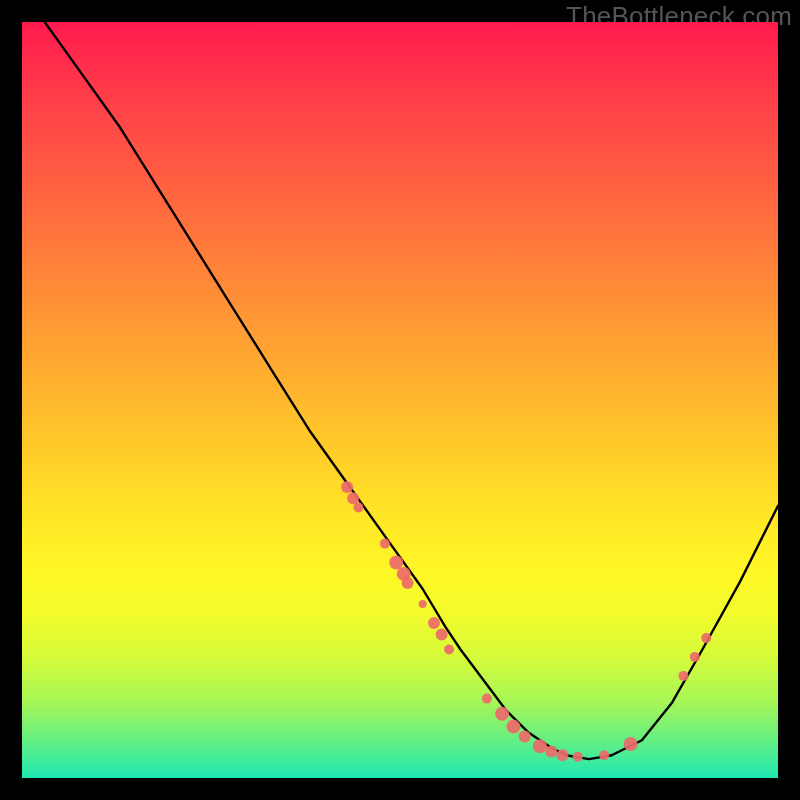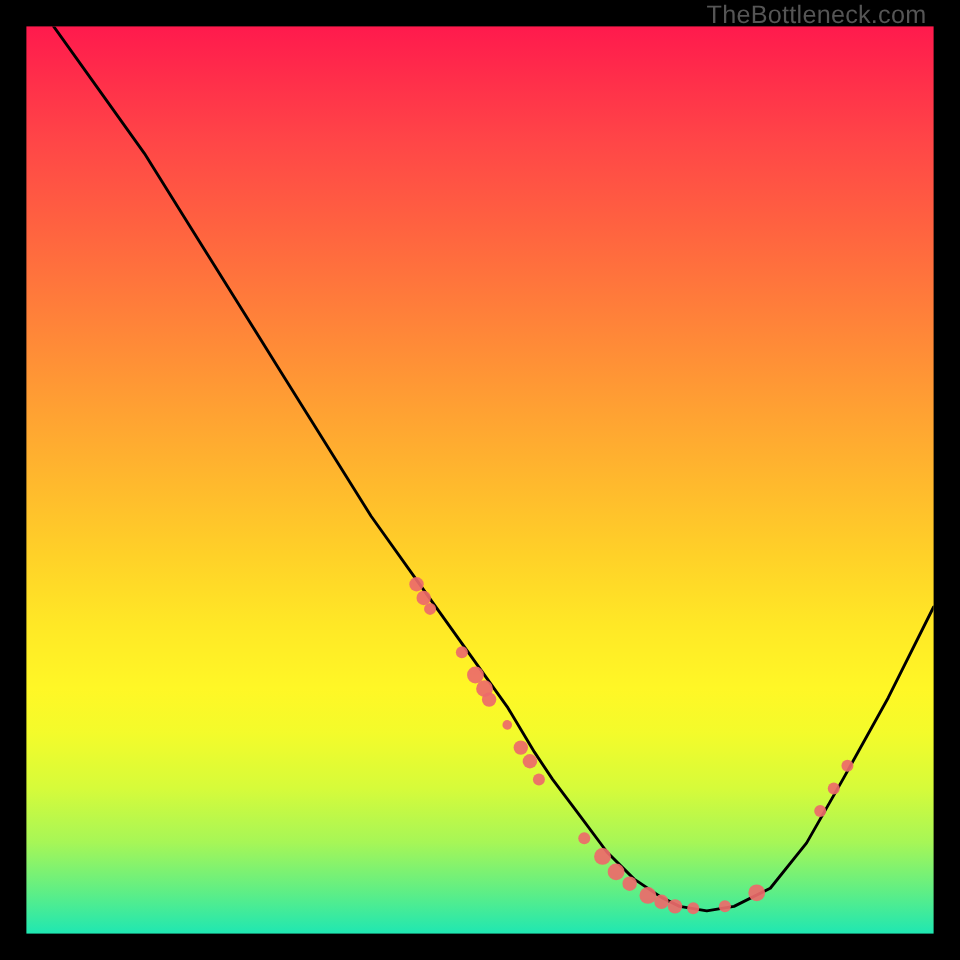--- a/index.html
+++ b/index.html
@@ -53,23 +53,23 @@
   svg.curve {
     position: absolute;
     left: 0;
     top: 0;
     width: 756px;
     height: 756px;
   }
   .watermark {
     position: absolute;
     top: 1px;
-    right: 28px;
+    right: 8px;
     color: #555555;
-    font-size: 21px;
+    font-size: 26px;
     font-weight: 500;
     letter-spacing: 0.2px;
     user-select: none;
   }
 </style>
 </head>
 <body>
 
 <div class="watermark">TheBottleneck.com</div>
 

